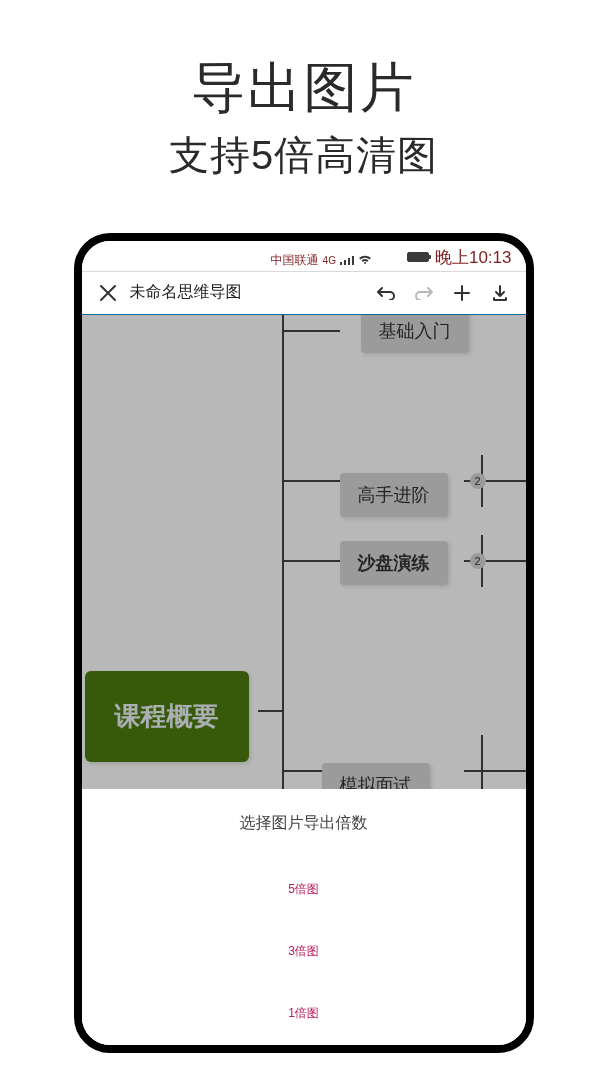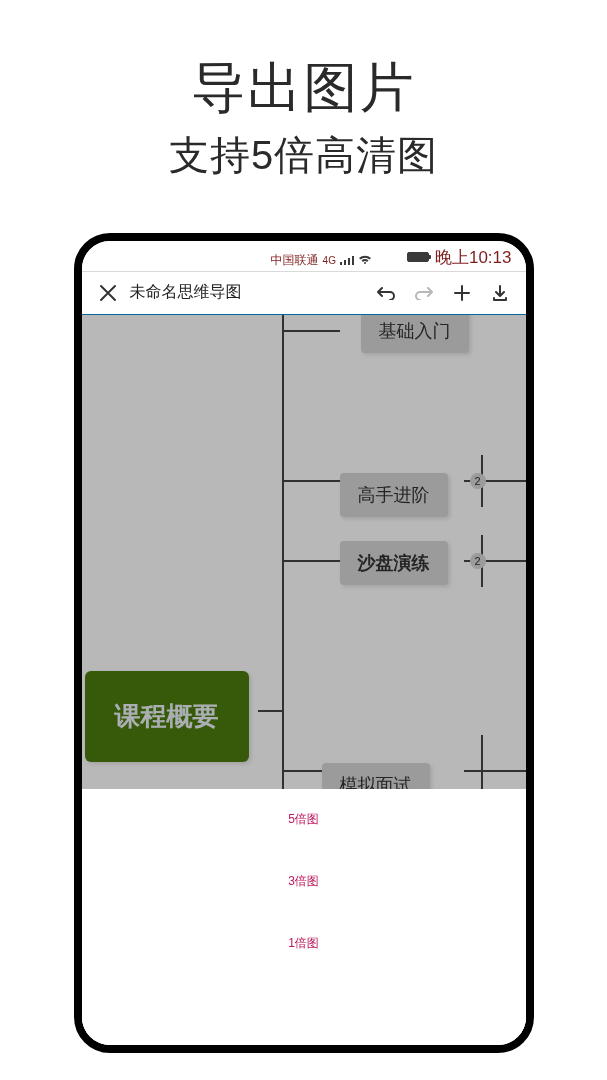--- a/index.html
+++ b/index.html
@@ -283,19 +283,20 @@
     </div>
     <div class="badge" style="left:388px; top:238px;">2</div>
 
     <div class="node" style="left:240px; top:436px;margin-top:12px;">
       <span>模拟面试</span>
     </div>
 
     <div class="dim"></div>
 
     <div class="sheet">
+      <div class="sheet-title">选择图片导出倍数</div>
       <div class="sheet-option">5倍图</div>
       <div class="sheet-option">3倍图</div>
       <div class="sheet-option">1倍图</div>
     </div>
   </div>
 
 </div>
 
 </body></html>

